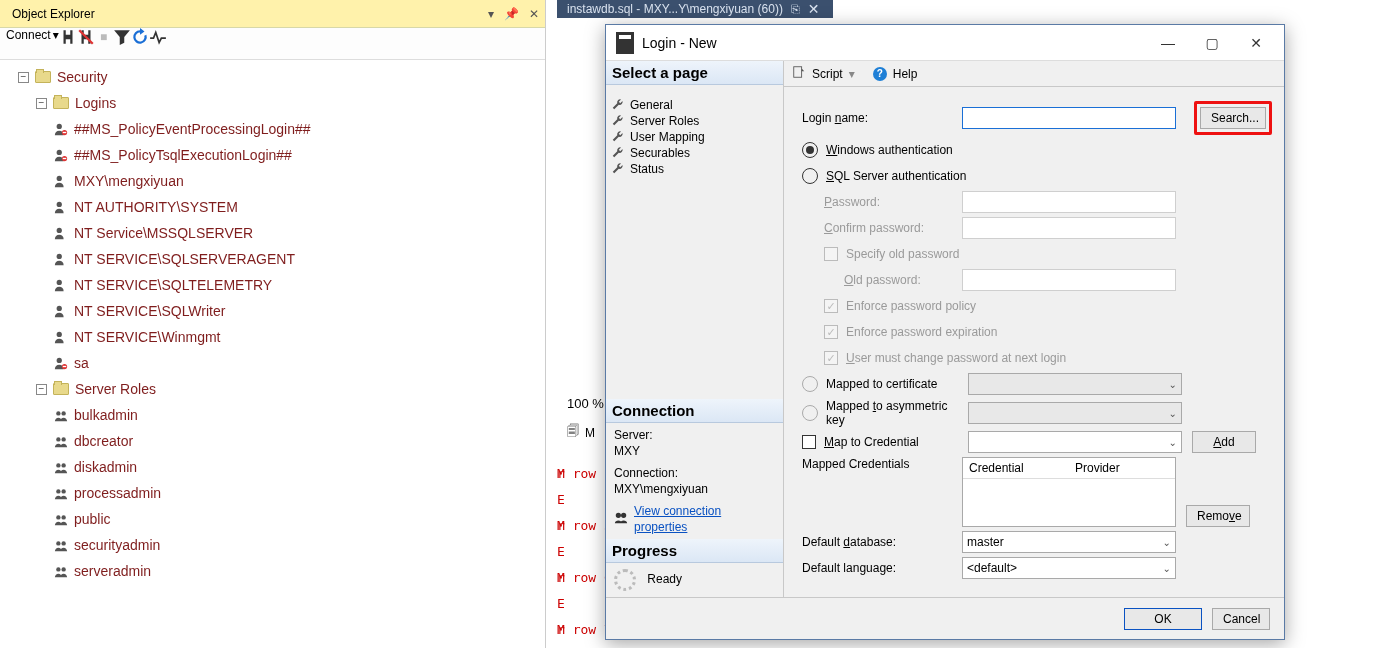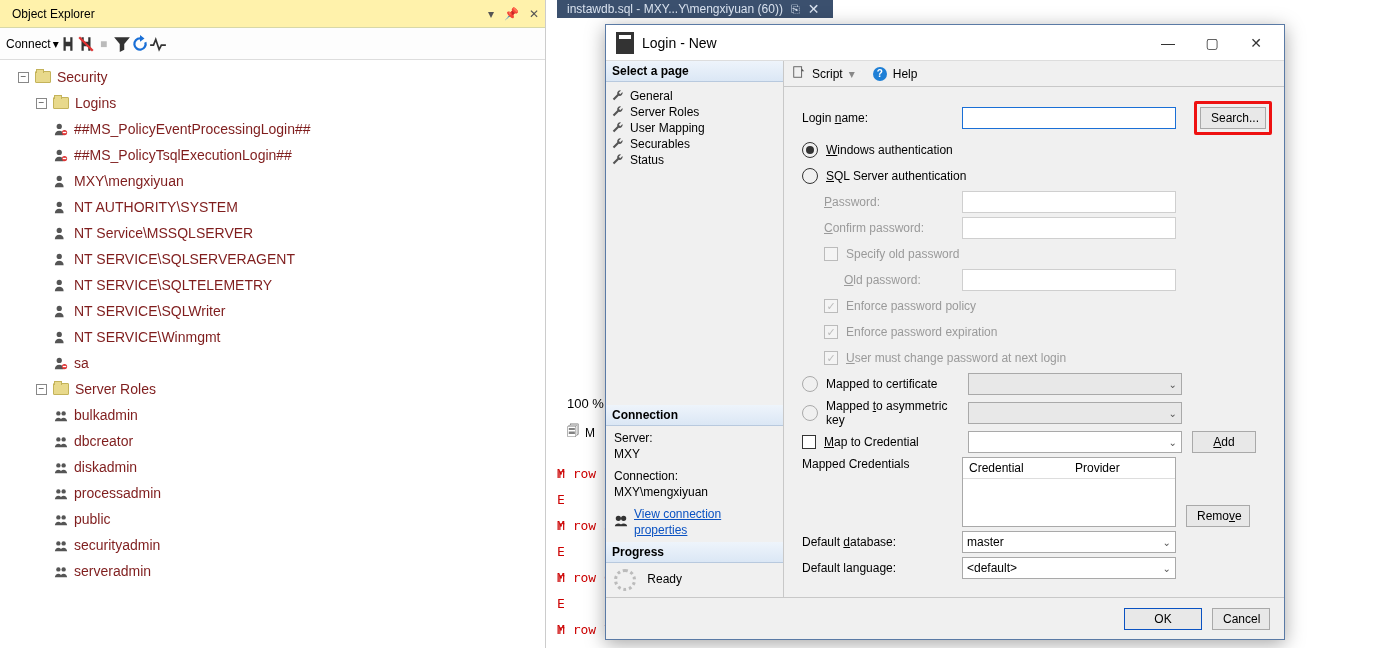--- a/index.html
+++ b/index.html
@@ -3,21 +3,21 @@
 <meta charset="utf-8">
 <style>
   * { box-sizing: border-box; font-family: "Segoe UI", Tahoma, sans-serif; font-size: 12px; }
   body { margin:0; padding:0; width:1383px; height:648px; background:#fff; overflow:hidden; position:relative; }
 
   
   .obj-explorer { position:absolute; left:0; top:0; width:546px; height:648px; border-right:1px solid #ccc; background:#fff;}
   .oe-title { background:#fff2ab; height:28px; line-height:28px; padding-left:12px; font-size:13px; color:#000; position:relative; border-bottom:1px solid #d8d8a8;}
   .oe-title .wc { position:absolute; right:6px; top:0; display:flex; gap:10px; }
   .oe-title .wc span { color:#555; font-size:12px; }
-  .oe-toolbar { height:32px; display:flex; align-items:center; padding:0 6px; border-bottom:1px solid #ddd; background:#fdfdfd;}
+  .oe-toolbar { height:32px; display:flex; align-items:flex-start; padding:0 6px; border-bottom:1px solid #ddd; background:#fdfdfd;}
   .oe-toolbar .conn-btn{ font-size:13px; color:#000; display:flex; align-items:center; gap:2px;}
   .oe-toolbar .tb-ic{ width:18px; height:18px; display:flex; align-items:center; justify-content:center; color:#555;}
   .tb-ic.refresh{ color:#1a6fd6;}
   .tree { padding:4px 0 0 0; font-size:14px; line-height:22px; overflow:auto; height:calc(100% - 60px);}
   .tree ul{ list-style:none; margin:0; padding-left:18px;}
   .tree .row{ display:flex; align-items:center; gap:6px; padding:2px 0;}
   .expander{ width:11px; height:11px; border:1px solid #888; display:flex; align-items:center; justify-content:center; font-size:10px; line-height:10px; color:#444; background:#fff;}
   .folder-ic{ width:16px; height:12px; background:#e8d98b; border:1px solid #c4b35a; position:relative; border-radius:1px;}
   .folder-ic::before{content:""; position:absolute; top:-3px; left:0; width:6px; height:3px; background:#e8d98b; border:1px solid #c4b35a; border-bottom:none;}
   .login-ic{ width:14px; height:14px; display:flex; align-items:flex-end;}
@@ -39,22 +39,22 @@
   
   .dialog{ position:absolute; left:605px; top:24px; width:680px; height:616px; background:#f0f0f0; border:1px solid #5a7aa5; box-shadow:0 4px 18px rgba(0,0,0,.35);}
   .dlg-titlebar{ height:36px; background:#fff; display:flex; align-items:center; padding:0 6px 0 10px; border-bottom:1px solid #ddd;}
   .dlg-titlebar .ic{ width:18px; height:22px; background:#333; margin-right:8px; position:relative;}
   .dlg-titlebar .ic::after{content:""; position:absolute; left:3px; top:3px; width:12px; height:4px; background:#fff;}
   .dlg-titlebar .ttl{ font-size:14px;}
   .dlg-titlebar .wbtn{ margin-left:auto; display:flex;}
   .dlg-titlebar .wbtn div{ width:44px; height:30px; display:flex; align-items:center; justify-content:center; font-size:14px; color:#333;}
   .dlg-body{ display:flex; height:calc(100% - 36px - 42px);}
   .dlg-left{ width:180px; border-right:1px solid #c8c8c8; background:#f0f0f0; display:flex; flex-direction:column;}
-  .lp-hdr{ background:linear-gradient(#eef4fb,#dbe7f5); border-bottom:1px solid #b8c9de; padding:3px 6px; font-weight:bold; font-size:12px;}
-  .lp-list{ padding:6px 0;}
+  .lp-hdr{ background:linear-gradient(#eef4fb,#dbe7f5); border-bottom:1px solid #b8c9de; padding:3px 6px; font-weight:bold; font-size:15px;}
+  .lp-list{ padding:12px 0;}
   .lp-item{ display:flex; align-items:center; gap:6px; padding:1px 6px; font-size:12px;}
   .lp-item .wr{ font-size:11px; color:#555;}
   .lp-sec{ margin-top:auto;}
   .conn-block{ padding:4px 8px; font-size:12px; line-height:16px;}
   .conn-block a{ color:#0a52c2; text-decoration:underline;}
   .progress-block{ padding:6px 8px;}
   .progress-block .sp{ display:inline-block; width:22px; height:22px; border:3px dotted #bbb; border-radius:50%; vertical-align:middle; margin-right:8px;}
 
   .dlg-right{ flex:1; background:#f0f0f0; padding:0; position:relative;}
   .dlg-right .rb-top{ border-bottom:1px solid #c8c8c8; padding:4px 8px; display:flex; align-items:center; gap:6px; font-size:12px; background:#f0f0f0;}

